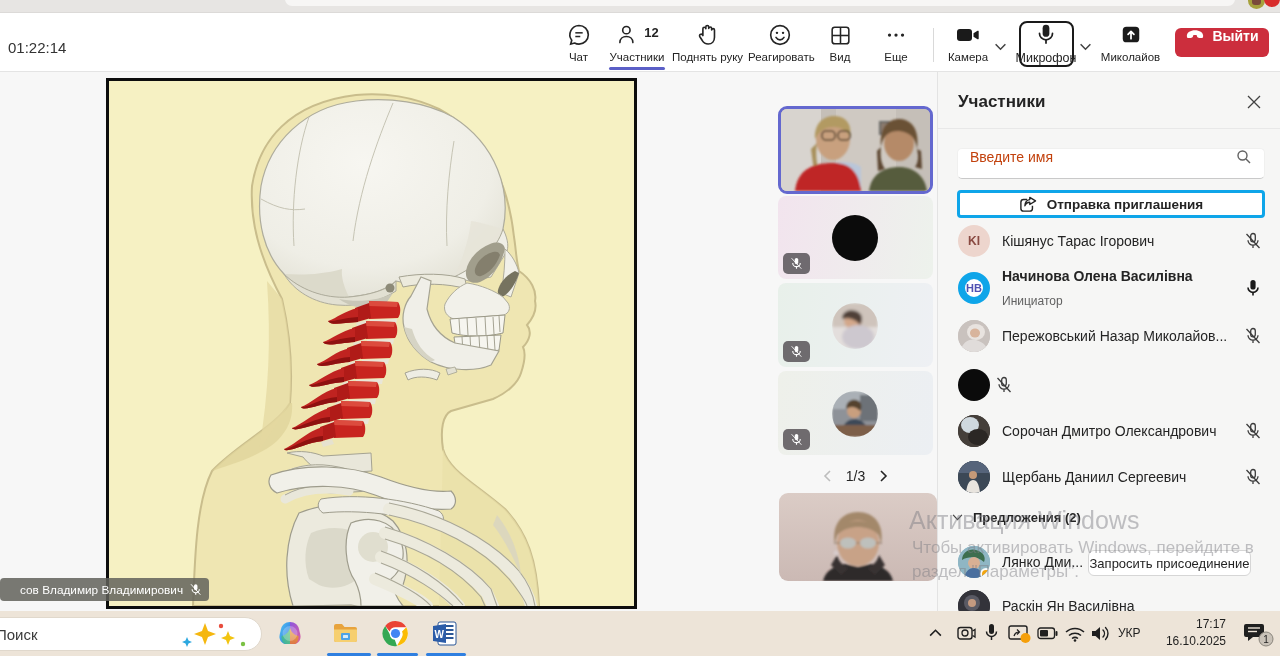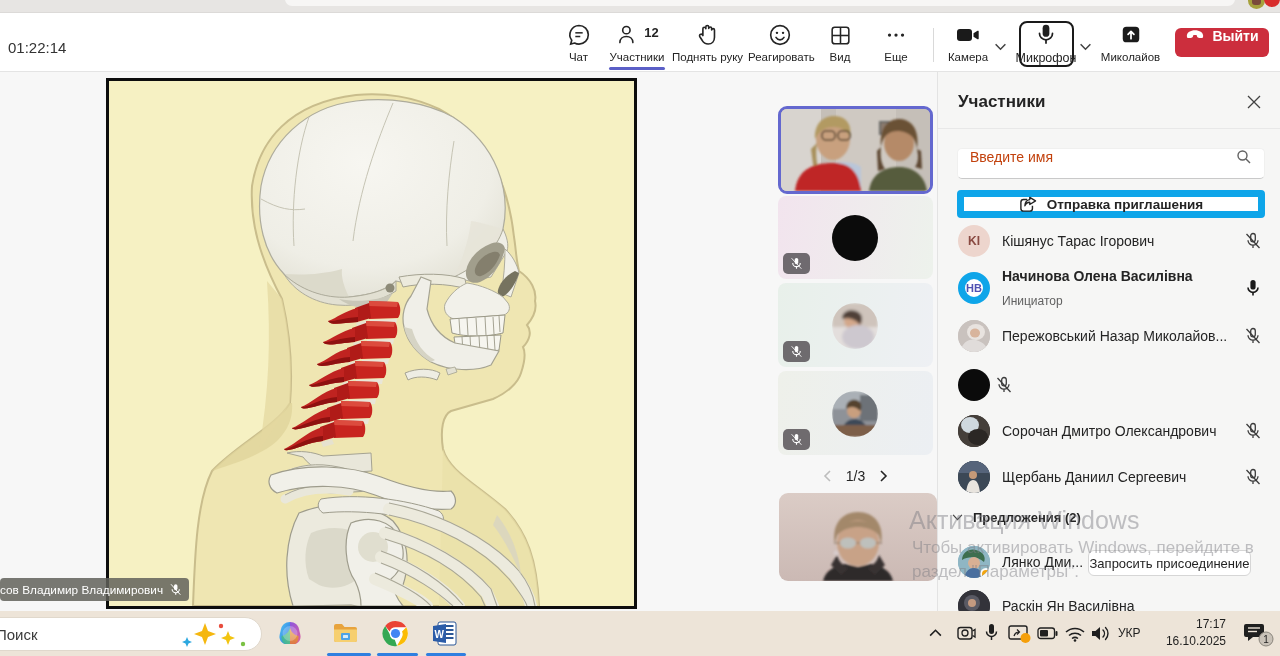--- a/index.html
+++ b/index.html
@@ -23,37 +23,37 @@
   .chev { position:absolute; top:27px; }
   #vdiv { left:933px; top:15px; width:1px; height:34px; background:#d9d9d9; }
   #micbox { left:1019px; top:8px; width:55px; height:46px; border:2.5px solid #1a1a1a; border-radius:8px; }
   #btn-exit { left:1175px; top:15px; width:94px; height:29px; background:#cc2e3d; border-radius:6px; color:#fff;
               display:flex; align-items:flex-start; justify-content:center; gap:7px; font-size:14px; font-weight:bold; }
 
   
   #stage { left:0; top:72px; width:1280px; height:539px; background:#f7f7f7; }
   #screenframe { left:106px; top:6px; width:531px; height:531px; background:#f6f1c3; border:3px solid #0d0d0d; }
   #namepill { left:0px; top:506px; height:23px; background:rgba(97,97,90,0.85); border-radius:4px;
-              color:#fff; font-size:11.8px; display:flex; align-items:center; padding:0 6px 0 0; gap:5px; }
+              color:#fff; font-size:11.8px; display:flex; align-items:center; padding:0 6px 0 20px; gap:5px; }
 
   
   .thumb { position:absolute; left:778px; width:155px; border-radius:8px; overflow:hidden; }
   .mutebadge { position:absolute; left:5px; bottom:5px; width:27px; height:21px; background:rgba(88,84,88,0.85); border-radius:5px;
                display:flex; align-items:center; justify-content:center; }
   #pager { left:778px; top:392px; width:155px; height:24px; display:flex; align-items:center; justify-content:center; gap:14px;
            font-size:14px; color:#242424; }
 
   
   #panel { left:937px; top:72px; width:343px; height:539px; background:#f6f6f5; border-left:1px solid #e3e3e3; }
   #phead { left:20px; top:20px; font-size:17px; font-weight:bold; color:#242424; }
   #pclose { left:308px; top:22px; width:16px; height:16px; }
   #pdiv { left:0; top:56px; width:343px; height:1px; background:#e8e8e8; }
   #psearch { left:19px; top:76px; width:308px; height:31px; background:#fff; border-radius:5px; border:1px solid #f0f0ef;
              border-bottom:1px solid #c9c9c9; display:flex; align-items:flex-start; padding:0 12px; color:#c2410c; font-size:14px; }
-  #pinvite { left:19px; top:118px; width:308px; height:28px; background:#fff; border-radius:4px; border:7px solid #0ea5e9;
+  #pinvite { left:19px; top:118px; width:308px; height:28px; background:#fff; border-radius:4px; border:3px solid #0ea5e9;
              display:flex; align-items:center; justify-content:center; gap:10px; font-size:13.5px; font-weight:bold; color:#242424; }
   .prow { position:absolute; left:20px; width:305px; height:32px; display:flex; align-items:center; }
   .pava { width:32px; height:32px; border-radius:50%; flex:none; position:relative; }
   .pname { margin-left:12px; font-size:14px; color:#242424; white-space:nowrap; flex:1; overflow:hidden; }
   .pmic { flex:none; width:20px; height:20px; margin-left:4px; }
   #suggest { left:14px; top:438px; font-size:13px; font-weight:bold; color:#242424; display:flex; gap:10px; align-items:center; }
   #reqbtn { left:150px; top:478px; width:163px; height:26px; background:#fff; border:1px solid #d6d6d6; border-radius:6px;
             font-size:13px; color:#242424; display:flex; align-items:center; justify-content:center; }
 
   

